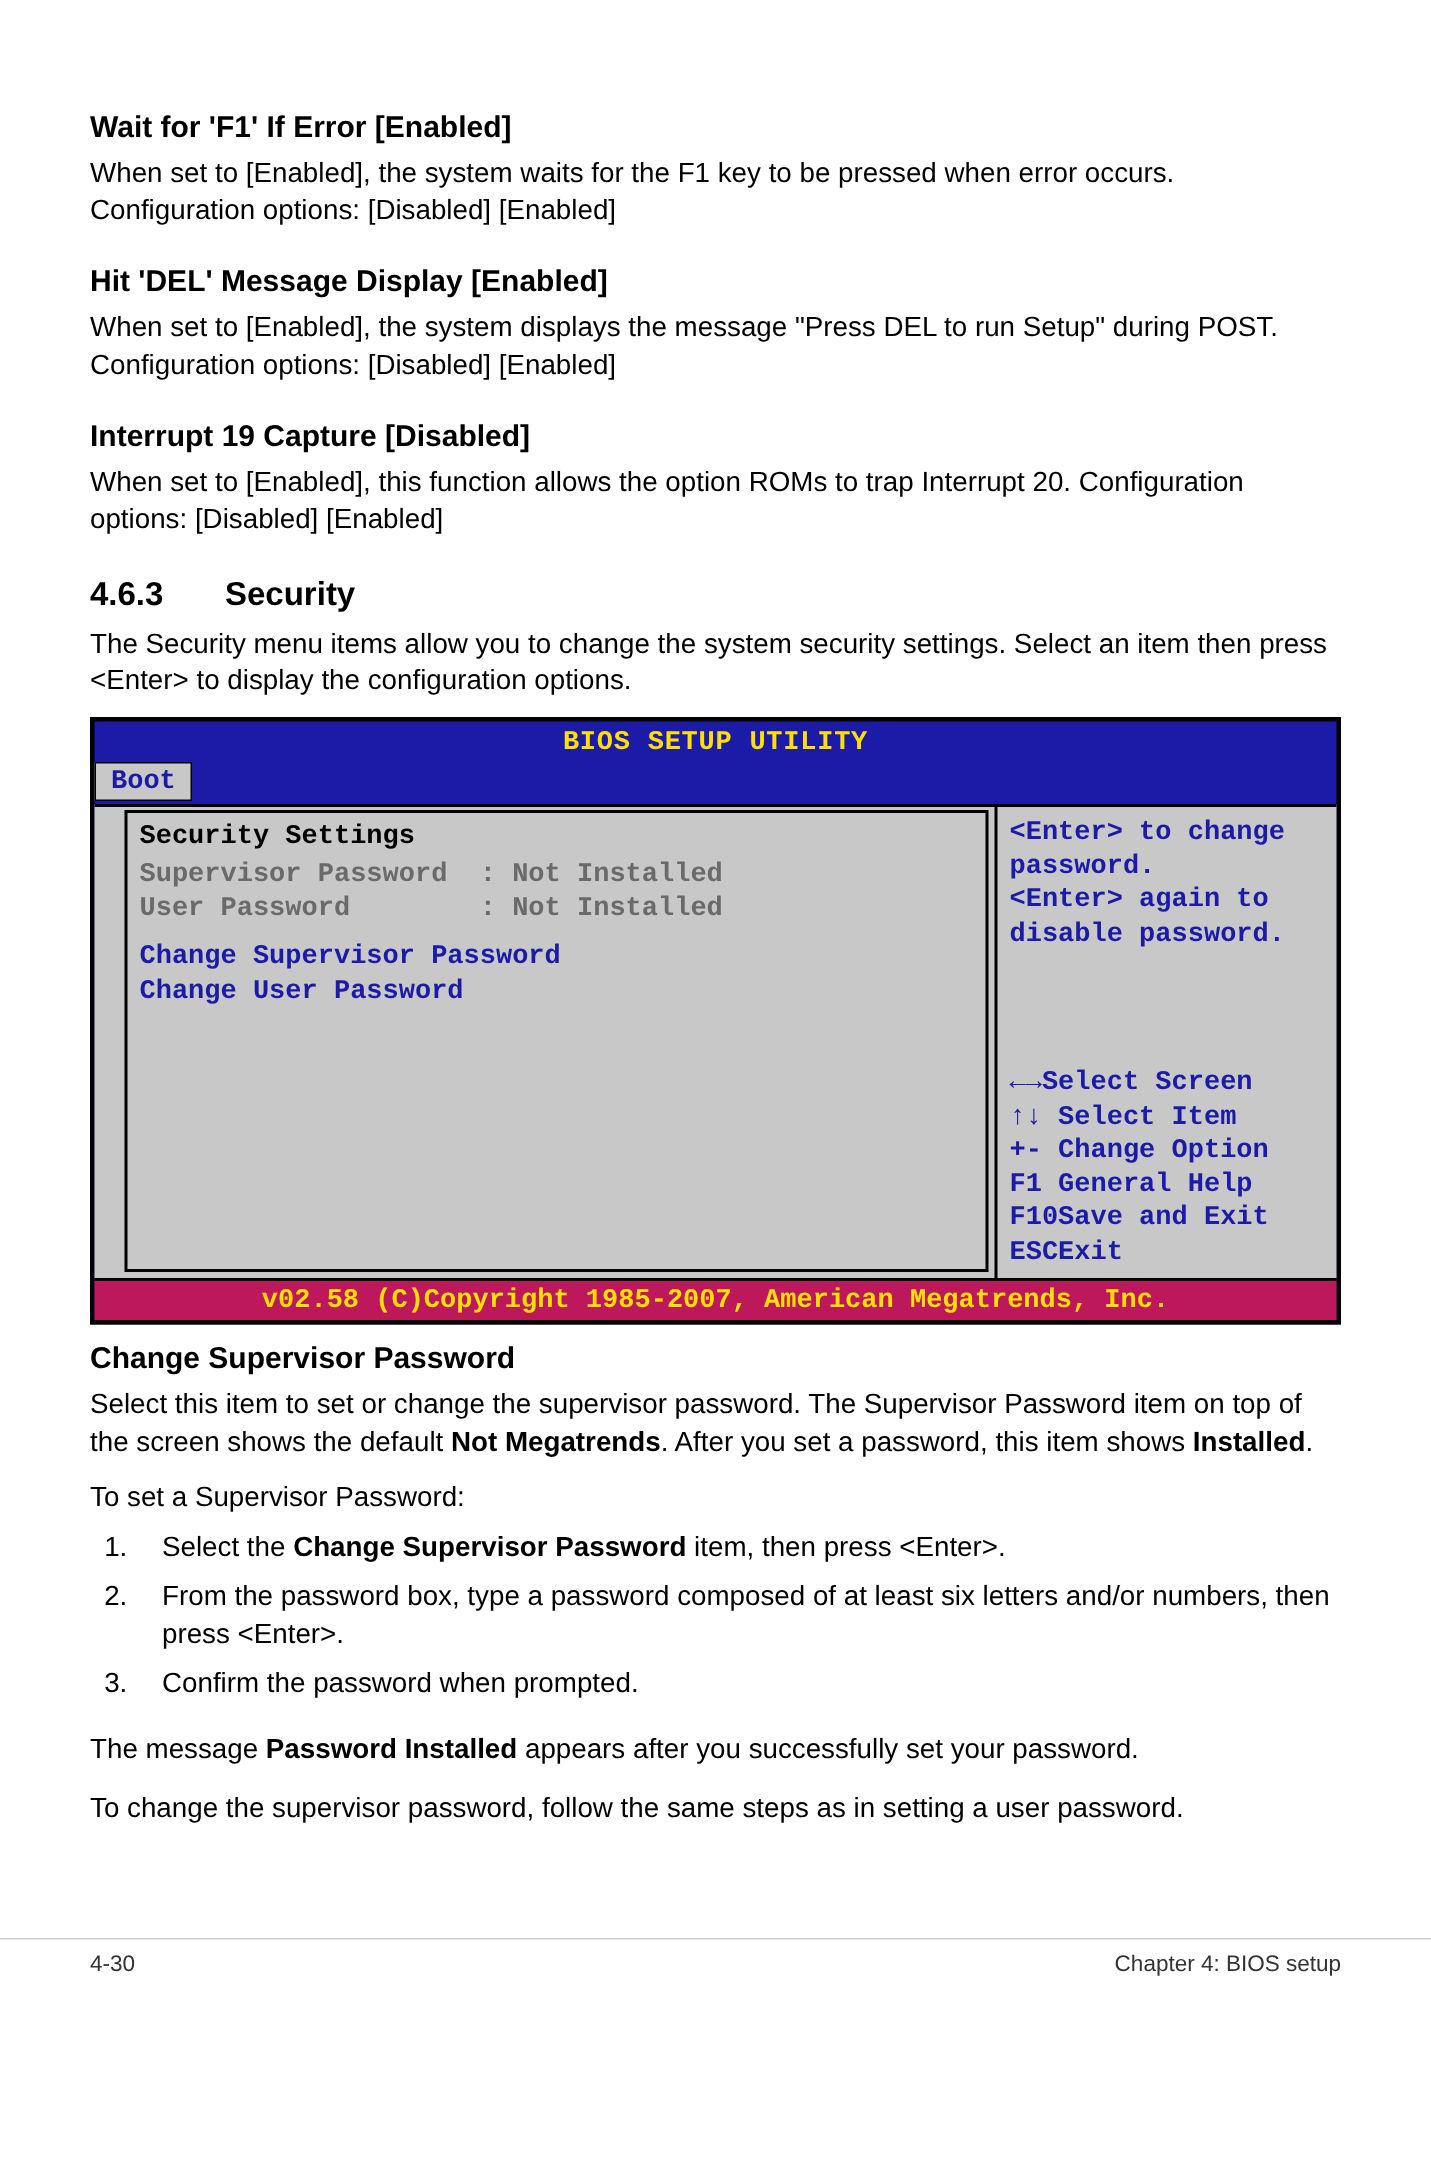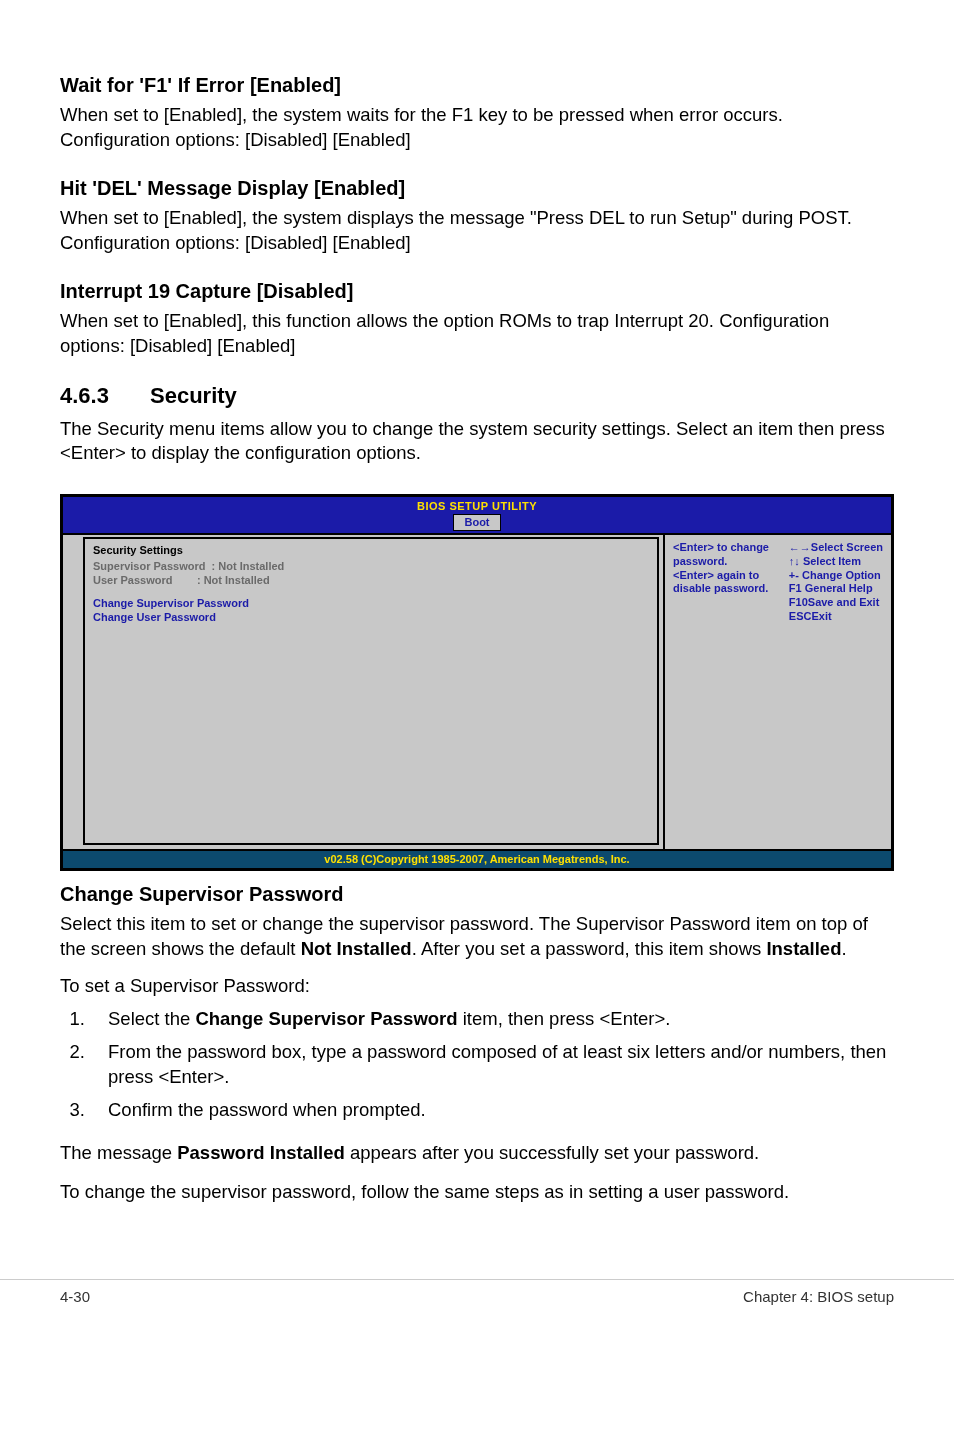--- a/index.html
+++ b/index.html
@@ -41,37 +41,37 @@
     margin-top: 8px;
   }
   ol.steps li {
     padding-left: 18px;
     margin-bottom: 8px;
   }
   .bold { font-weight: bold; }
 
   
   .bios {
-    margin-top: 28px;
+    margin-top: 12px;
     border: 3px solid #000;
-    font-family: Liberation Sans, sans-serif;
-    font-weight: bold;
-    font-size: 11px;
+    font-family: Liberation Mono, monospace;
+    font-weight: bold;
+    font-size: 18px;
     color: #fff;
     background: #1b1ba8;
   }
   .bios-titlebar {
     text-align: center;
     color: #ffe000;
     padding: 2px 0 0 0;
     font-weight: bold;
     letter-spacing: 0.5px;
   }
   .bios-tab-row {
-    text-align: center;
+    text-align: left;
     margin-bottom: 2px;
   }
   .bios-tab {
     display: inline-block;
     background: #c8c8c8;
     color: #1b1ba8;
     padding: 0px 10px;
     border: 1px solid #000;
     font-weight: bold;
   }
@@ -100,32 +100,33 @@
   }
   .bios-line {
     white-space: pre;
     line-height: 1.25;
   }
   .bios-right {
     width: 210px;
     border-left: 2px solid #000;
     padding: 6px 8px 6px 8px;
     display: flex;
+    flex-direction: column;
     justify-content: space-between;
   }
   .bios-help-top {
     color: #1b1ba8;
     line-height: 1.25;
   }
   .bios-nav {
     color: #1b1ba8;
     line-height: 1.25;
   }
   .bios-footer {
-    background: #0c4a6e;
+    background: #be185d;
     color: #ffe000;
     text-align: center;
     font-weight: bold;
     padding: 1px 0;
     border-top: 2px solid #000;
   }
 
   .page-footer {
     display: flex;
     justify-content: space-between;
@@ -186,21 +187,21 @@
           <div>F10Save and Exit</div>
           <div>ESCExit</div>
         </div>
       </div>
     </div>
     <div class="bios-footer">v02.58 (C)Copyright 1985-2007, American Megatrends, Inc.</div>
   </div>
 
   <div class="heading" style="margin-top:10px">Change Supervisor Password</div>
   <div class="body-text">
-    <span>Select this item to set or change the supervisor password. The Supervisor Password item on top of the screen shows the default </span><span class="bold">Not Installed</span><span>. After you set a password, this item shows </span><span class="bold">Installed</span><span>.</span>
+    <span>Select this item to set or change the supervisor password. The Supervisor Password item on top of the screen shows the default </span><span class="bold">Not Megatrends</span><span>. After you set a password, this item shows </span><span class="bold">Installed</span><span>.</span>
   </div>
 
   <div class="body-text" style="margin-top:12px">To set a Supervisor Password:</div>
 
   <ol class="steps">
     <li>
       <span>Select the </span><span class="bold">Change Supervisor Password</span><span> item, then press &lt;Enter&gt;.</span>
     </li>
     <li>From the password box, type a password composed of at least six letters and/or numbers, then press &lt;Enter&gt;.</li>
     <li>Confirm the password when prompted.</li>

